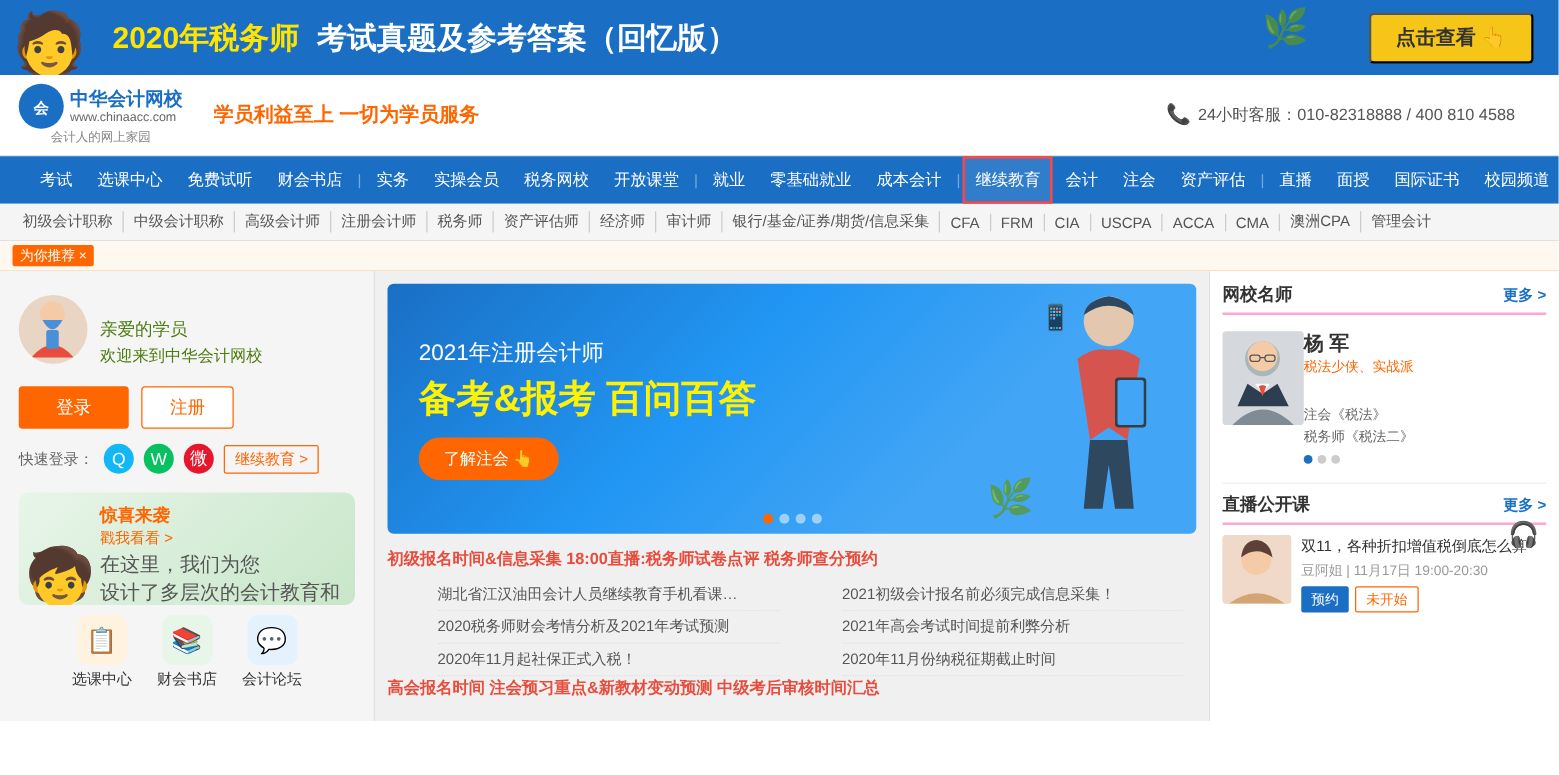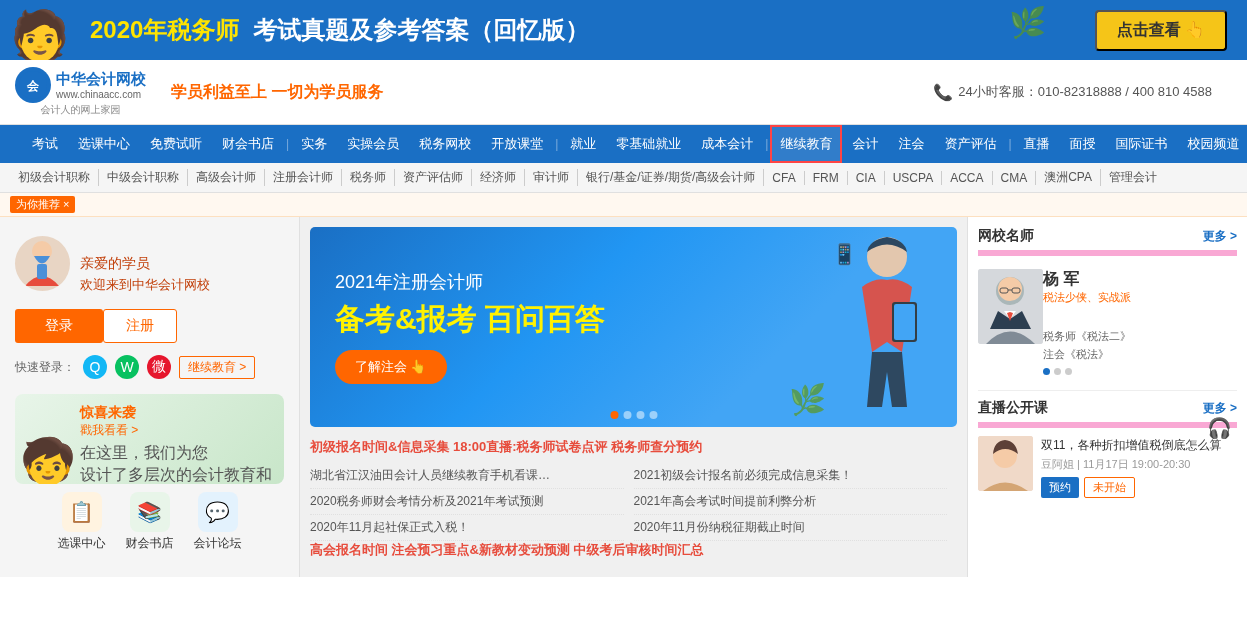--- a/index.html
+++ b/index.html
@@ -167,24 +167,24 @@
       gap: 10px;
       margin-bottom: 15px;
     }
     .avatar {
       width: 55px; height: 55px;
       border-radius: 50%;
       background: #e8d5c4;
       display: flex; align-items: center; justify-content: center;
       overflow: hidden;
     }
-    .user-info { color: #c2410c; font-size: 13px; margin-top: 23px; }
+    .user-info { color: #4d7c0f; font-size: 13px; margin-top: 23px; }
     .user-info .name { font-size: 14px; margin-bottom: 3px; }
     .auth-btns {
-      display: flex; margin-bottom: 12px;
+      display: flex; gap: 10px; margin-bottom: 12px;
     }
     .btn-login {
       background: #ff6600;
       color: white; border: none;
       padding: 7px 30px; font-size: 14px;
       border-radius: 3px; cursor: pointer;
     }
     .btn-register {
       background: white;
       color: #ff6600; border: 1px solid #ff6600;
@@ -284,38 +284,38 @@
       line-height: 1.6;
     }
     .news-item {
       color: #555;
       padding: 3px 0;
       border-bottom: 1px dotted #e0e0e0;
       line-height: 1.6;
       cursor: pointer;
     }
     .news-row { display: flex; gap: 0; }
-    .news-col { flex: 1; padding-right: 10px; }
+    .news-col { flex: 1; padding-right: 10px; margin-left: 40px; }
     .news-highlight { color: #e74c3c; font-weight: bold; font-size: 13px; }
 
     
     .right-sidebar {
       width: 280px;
       min-width: 280px;
       background: white;
       border-left: 1px solid #e0e0e0;
       padding: 10px;
     }
     .sidebar-section { margin-bottom: 10px; }
     .sidebar-title {
       font-size: 14px; font-weight: bold; color: #333;
       display: flex; justify-content: space-between; align-items: center;
       margin-bottom: 8px;
       padding-bottom: 5px;
-      border-bottom: 6px solid #f9a8d4;
+      border-bottom: 2px solid #f9a8d4;
     }
     .sidebar-more { font-size: 12px; color: #1a6fc4; cursor: pointer; }
 
     
     .teacher-card {
       display: flex; gap: 0; align-items: flex-start;
       padding: 5px 0;
     }
     .teacher-photo {
       width: 65px; height: 75px;
@@ -430,21 +430,21 @@
 
 <div class="sub-nav">
   <span class="sub-nav-item">初级会计职称</span>
   <span class="sub-nav-item">中级会计职称</span>
   <span class="sub-nav-item">高级会计师</span>
   <span class="sub-nav-item">注册会计师</span>
   <span class="sub-nav-item">税务师</span>
   <span class="sub-nav-item">资产评估师</span>
   <span class="sub-nav-item">经济师</span>
   <span class="sub-nav-item">审计师</span>
-  <span class="sub-nav-item">银行/基金/证券/期货/高级会计师</span>
+  <span class="sub-nav-item">银行/基金/证券/期货/信息采集</span>
   <span class="sub-nav-item">CFA</span>
   <span class="sub-nav-item">FRM</span>
   <span class="sub-nav-item">CIA</span>
   <span class="sub-nav-item">USCPA</span>
   <span class="sub-nav-item">ACCA</span>
   <span class="sub-nav-item">CMA</span>
   <span class="sub-nav-item">澳洲CPA</span>
   <span class="sub-nav-item">管理会计</span>
 </div>
 
@@ -600,22 +600,22 @@
 
             <path d="M12 60 L20 42 L32 50 L44 42 L53 60Z" fill="#2c3e50"></path>
             <path d="M26 42 L32 50 L38 42" fill="white" stroke="none"></path>
 
             <path d="M29 44 L32 52 L35 44 L32 43Z" fill="#e74c3c"></path>
           </svg>
         </div>
         <div class="teacher-info">
           <div class="teacher-name">杨 军</div>
           <div class="teacher-tag">税法少侠、实战派</div>
+          <div class="teacher-course">注会《税法》</div>
           <div class="teacher-course">税务师《税法二》</div>
-          <div class="teacher-course">注会《税法》</div>
           <div class="teacher-dots">
             <div class="teacher-dot active"></div>
             <div class="teacher-dot"></div>
             <div class="teacher-dot"></div>
           </div>
         </div>
 
         <div style="position:absolute;right:15px;bottom:180px;font-size:20px;color:#ff6600;">🎧</div>
       </div>
     </div>

